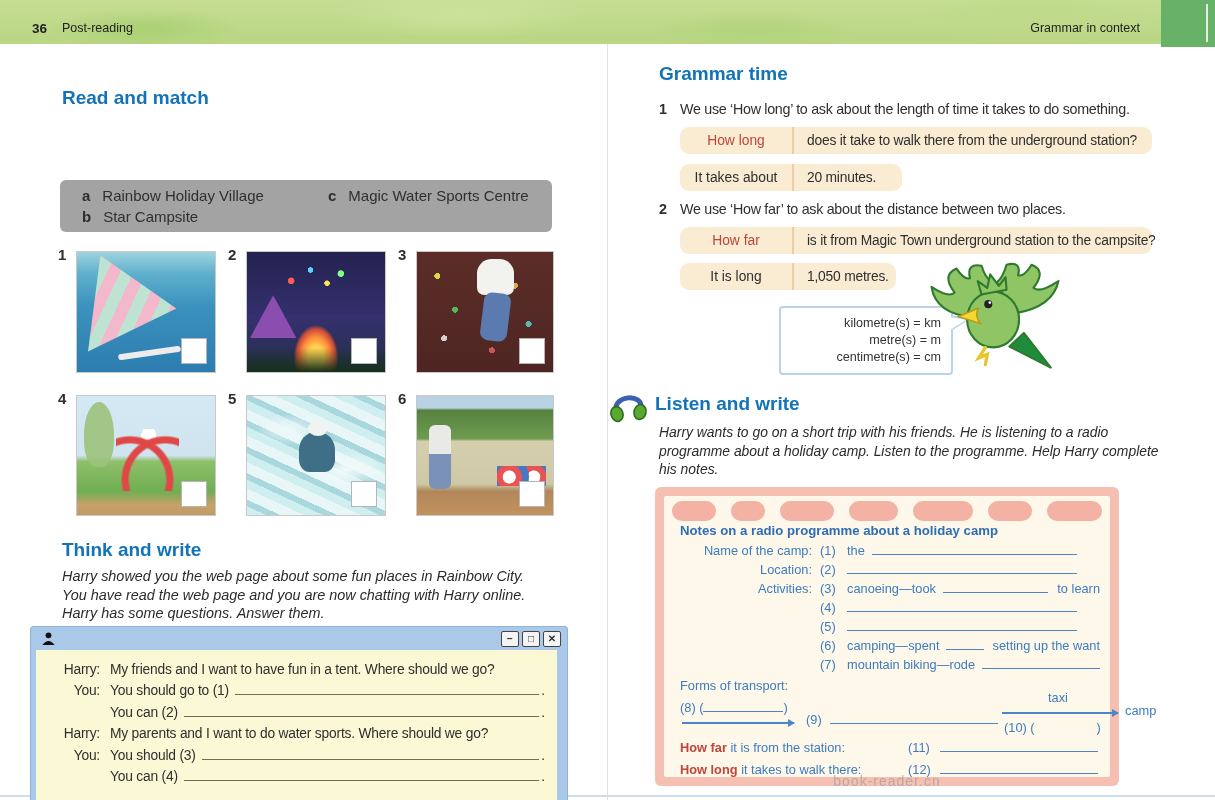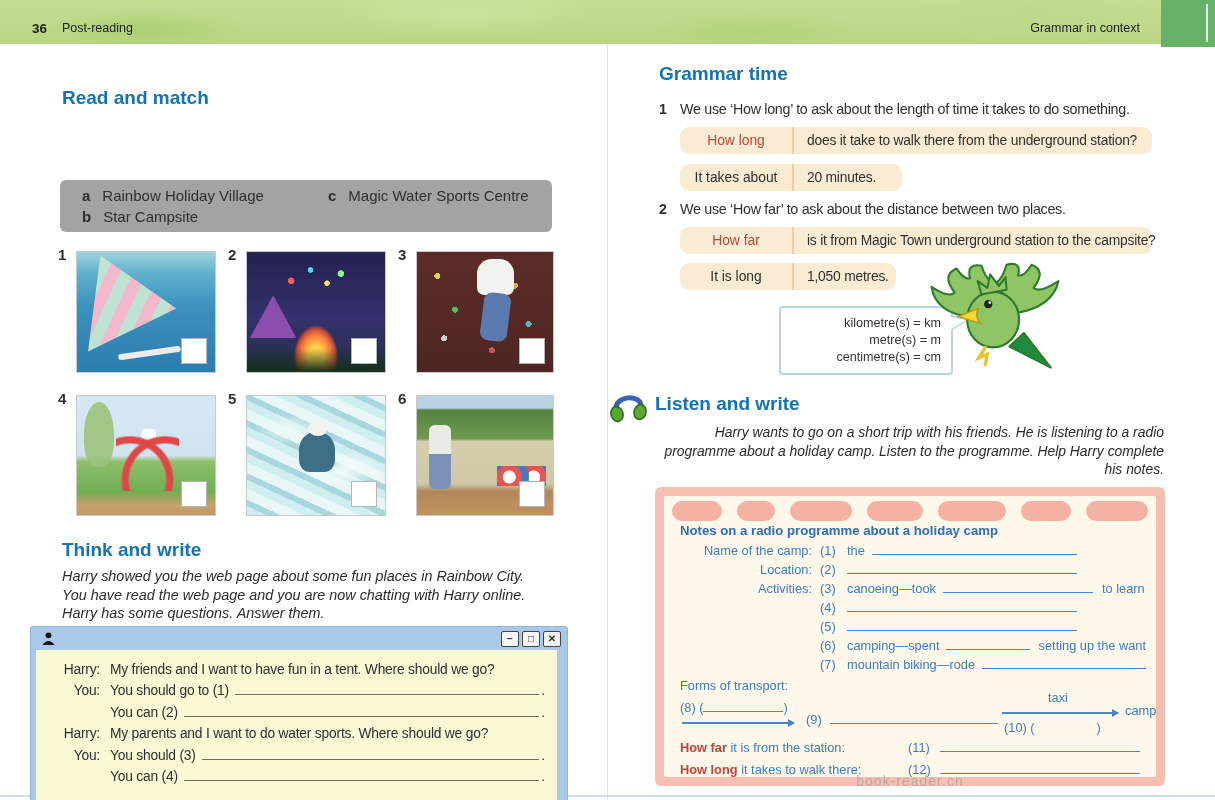--- a/index.html
+++ b/index.html
@@ -123,21 +123,21 @@
   .bubble::after{content:"";position:absolute;right:-15px;top:9px;width:0;height:0;
           border-left:16px solid #fff;border-top:3px solid transparent;border-bottom:10px solid transparent;}
   .bubble::before{content:"";position:absolute;right:-19px;top:7px;width:0;height:0;
           border-left:19px solid #b8d4e8;border-top:4px solid transparent;border-bottom:12px solid transparent;}
   .parrot{position:absolute;left:308px;top:258px;width:160px;height:125px;}
 
   
   .hp-icon{position:absolute;left:0px;top:388px;width:42px;height:36px;}
 
   
-  .notes{position:absolute;left:48px;top:487px;width:510px;height:299px;background:#f5bfb1;border-radius:6px;padding:9px;box-sizing:border-box;}
+  .notes{position:absolute;left:48px;top:487px;width:464px;height:299px;background:#f5bfb1;border-radius:6px;padding:9px;box-sizing:border-box;}
   .notes-inner{position:relative;background:#fdf8ea;width:100%;height:100%;border-radius:2px;color:#3d7cc0;font-size:12.8px;}
   .scallops{position:absolute;left:8px;right:8px;top:5px;display:flex;gap:15px;}
   .sc{height:20px;background:#f3b2a4;border-radius:10px;}
   .notes-title{position:absolute;left:16px;top:27px;font-weight:bold;font-size:13.2px;color:#2f6db8;white-space:nowrap;}
   .n-rows{position:absolute;left:0;top:46px;right:10px;}
   .n-row{display:flex;align-items:baseline;height:19px;}
   .n-label{width:148px;text-align:right;padding-right:8px;flex:none;white-space:nowrap;}
   .n-num{width:27px;flex:none;}
   .n-pre{margin-right:7px;white-space:nowrap;}
   .n-blank{border-bottom:1.4px solid #4a86c8;height:12px;}
@@ -312,21 +312,21 @@
     <circle cx="74.6" cy="46.4" r="1.4" fill="#fff"></circle>
     <path d="M70 93 l-7 11 l9 -4 l-2 11" stroke="#e8c52a" stroke-width="3.4" fill="none" stroke-linecap="round"></path>
   </svg>
 
   <svg class="hp-icon" viewBox="0 0 42 36">
     <path d="M9 23 C6 7 36 5 34 20" stroke="#3a62b0" stroke-width="5" fill="none" stroke-linecap="round"></path>
     <ellipse cx="10" cy="26" rx="6" ry="7.5" fill="#58a832" stroke="#2f6b1f" stroke-width="1.6" transform="rotate(-18 10 26)"></ellipse>
     <ellipse cx="33" cy="24" rx="6" ry="7.5" fill="#58a832" stroke="#2f6b1f" stroke-width="1.6" transform="rotate(14 33 24)"></ellipse>
   </svg>
   <div class="s-title" style="left:48px;top:393px;">Listen and write</div>
-  <div class="instr" style="left:52px;top:423px;width:505px;font-size:13.9px;text-align:right;">Harry wants to go on a short trip with his friends. He is listening to a radio programme about a holiday camp. Listen to the programme. Help Harry complete his notes.</div>
+  <div class="instr" style="left:52px;top:423px;width:505px;font-size:13.9px;">Harry wants to go on a short trip with his friends. He is listening to a radio programme about a holiday camp. Listen to the programme. Help Harry complete his notes.</div>
 
   <div class="notes">
     <div class="notes-inner">
       <div class="scallops">
         <span class="sc" style="width:50px;"></span>
           <span class="sc" style="width:38px;"></span>
         <span class="sc" style="width:62px;"></span>
           <span class="sc" style="width:56px;"></span>
         <span class="sc" style="width:68px;"></span>
           <span class="sc" style="width:50px;"></span>

